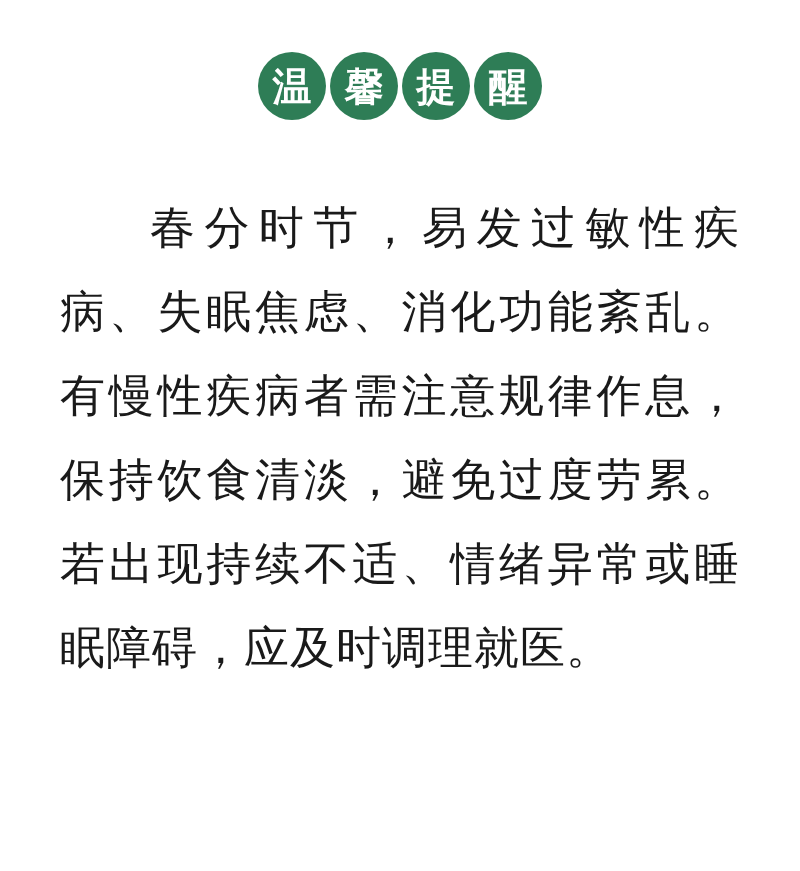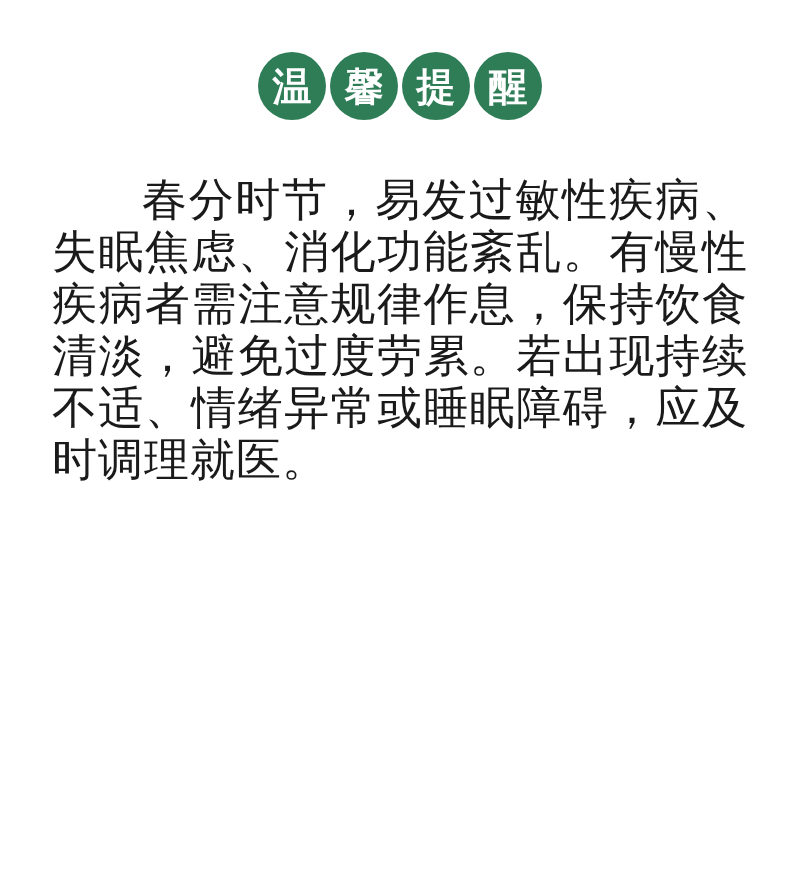--- a/index.html
+++ b/index.html
@@ -44,26 +44,26 @@
     letter-spacing: 0;
   }
   
   .body-block {
     margin: 0 auto;
     padding: 0 52px;
     box-sizing: border-box;
     width: 800px;
   }
   .body-text {
-    margin: 0;
+    margin: 8px;
     padding-top: 58px;
     color: #1a1a1a;
     font-size: 45px;
-    line-height: 52px;
-    font-family: Liberation Mono, monospace;
+    line-height: 84px;
+    font-family: Liberation Serif, serif;
     text-align: justify;
     text-justify: inter-character;
     text-indent: 90px;
     letter-spacing: 1px;
     word-break: break-all;
   }
 </style>
 </head>
 <body>
 

